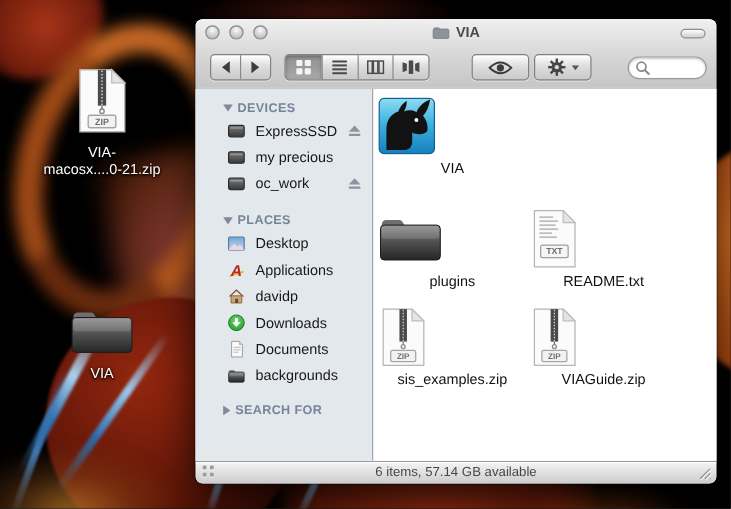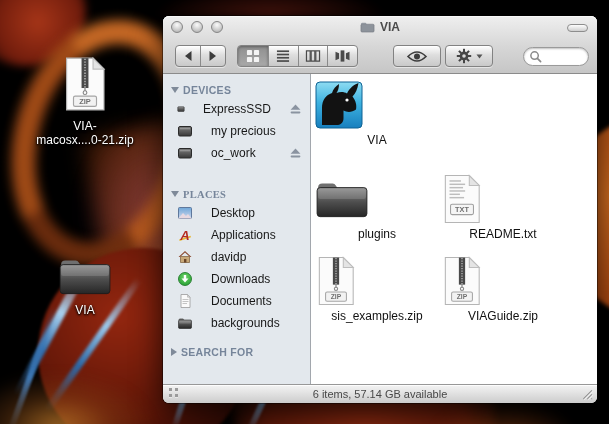--- a/index.html
+++ b/index.html
@@ -77,27 +77,27 @@
   #viewgroup .seg:first-child { border-radius:3px 0 0 3px; }
   #qlbtn { left:230px; width:48px; }
   #actionbtn { left:282px; width:48px; gap:4px; }
   #searchfield { position:absolute; left:360px; top:9px; width:66px; height:19px; border:1px solid #9a9a9a; border-radius:10px;
                  background:#fff; box-shadow:inset 0 1px 2px rgba(0,0,0,.25); display:flex; align-items:center; padding-left:5px; gap:3px; }
   #searchfield input { border:none; outline:none; width:42px; font-size:11px; background:transparent; }
 
   
   .content { position:absolute; left:0; top:58px; right:0; bottom:19px; background:#fff; overflow:hidden; }
   .sidebar { position:absolute; left:0; top:0; bottom:0; width:148px; background:#e3e8ed; border-right:1px solid #a2a7ad; padding-top:8px; }
-  .sbheader { display:flex; align-items:center; gap:4px; padding-left:8px; height:16px;
+  .sbheader { display:flex; align-items:center; gap:4px; padding-left:23px; height:16px;
               font-size:10.5px; font-weight:bold; color:#76859a; letter-spacing:.3px; }
   .tri-open { width:0; height:0; border-left:4px solid transparent; border-right:4px solid transparent; border-top:6px solid #7f8a99; }
   .tri-closed { width:0; height:0; border-top:4px solid transparent; border-bottom:4px solid transparent; border-left:6px solid #7f8a99; }
-  .sbrow { display:flex; align-items:center; gap:18px; height:22px; padding-left:14px; font-size:12px; color:#181818; }
+  .sbrow { display:flex; align-items:center; gap:8px; height:22px; padding-left:26px; font-size:12px; color:#181818; }
   .sbrow .eject { margin-left:auto; margin-right:8px; display:flex; }
-  .mt6 { margin-top:22px;font-family:Liberation Serif, serif; } .mt10 { margin-top:10px; }
+  .mt6 { margin-top:12px; } .mt10 { margin-top:10px; }
 
   .main { position:absolute; left:149px; top:0; right:0; bottom:0; background:#fff; }
   .item { position:absolute; width:124px; text-align:center; cursor:default; }
   .item .ibox { height:50px; display:flex; align-items:center; }
   .item .ilabel { margin-top:3px; font-size:12px; color:#111; line-height:14px; }
   #it0 { left:3px;   top:6px; }
   #it1 { left:129px; top:6px; }
   #it2 { left:3px;   top:100px; }
   #it3 { left:129px; top:100px; }
   #it4 { left:3px;   top:182px; }

